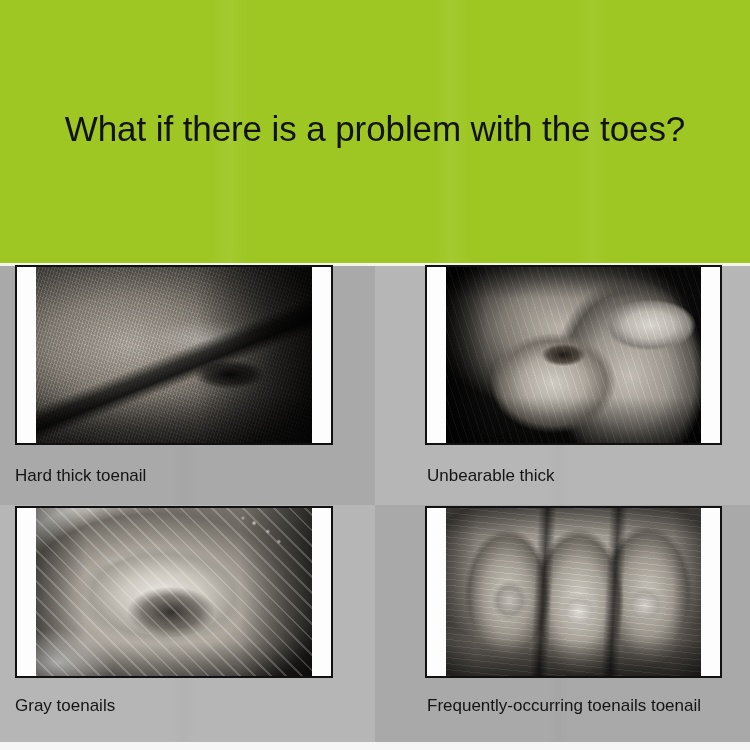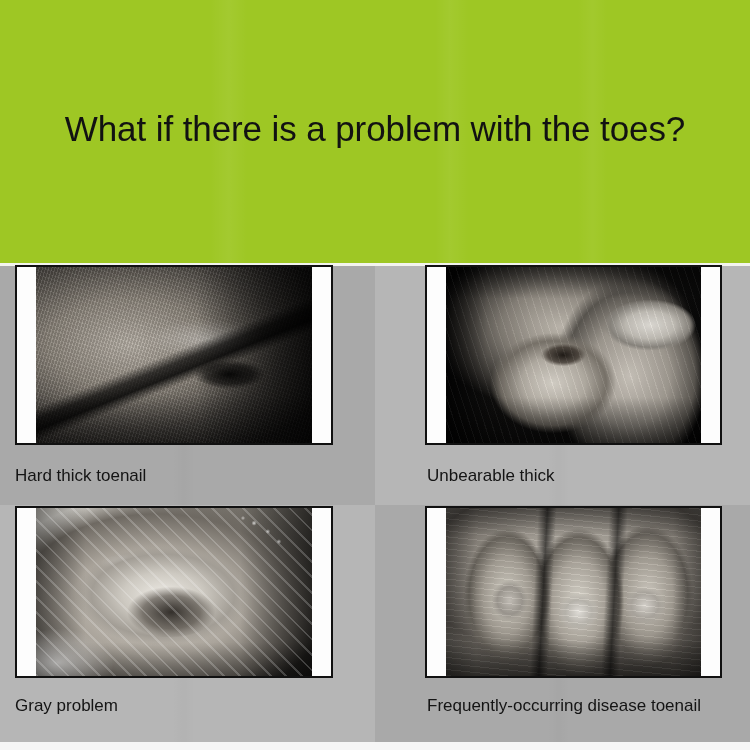--- a/index.html
+++ b/index.html
@@ -318,29 +318,29 @@
       </div>
       <div class="caption" style="left:427px; top:200px;">Unbearable thick</div>
     </div>
 
     <div class="cell" style="left:0;top:0;">
       <div class="photo-frame" style="left:15px; top:240px; width:318px; height:172px;">
         <div class="strip-l"></div>
         <div class="strip-r"></div>
         <div class="photo ph3"></div>
       </div>
-      <div class="caption" style="left:15px; top:430px;">Gray problem</div>
+      <div class="caption" style="left:15px; top:430px;">Gray toenails</div>
     </div>
 
     <div class="cell" style="left:0;top:0;">
       <div class="photo-frame" style="left:425px; top:240px; width:297px; height:172px;">
         <div class="strip-l"></div>
         <div class="strip-r"></div>
         <div class="photo ph4"></div>
       </div>
-      <div class="caption" style="left:427px; top:430px;">Frequently-occurring disease toenail</div>
+      <div class="caption" style="left:427px; top:430px;">Frequently-occurring toenails toenail</div>
     </div>
 
   </div>
 
   <div id="bottom-edge"></div>
 
 </div>
 
 </body></html>

